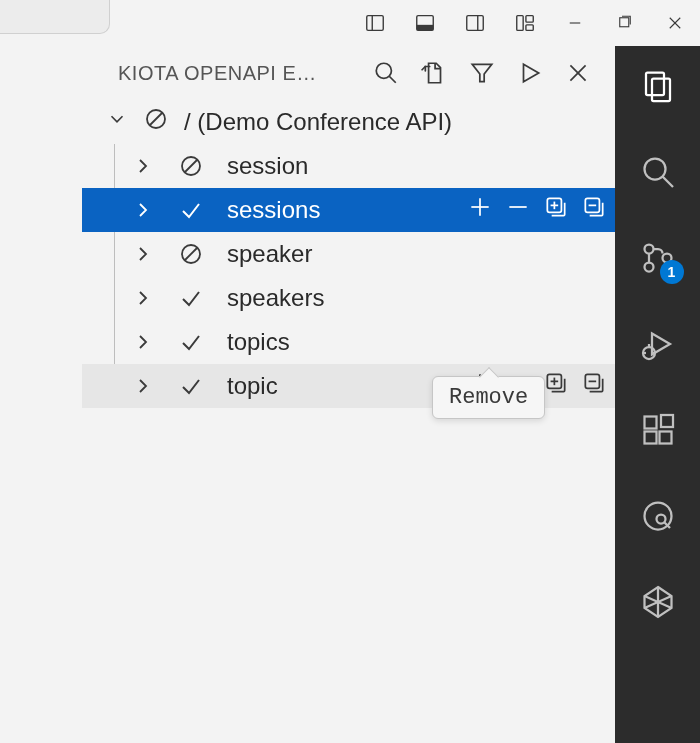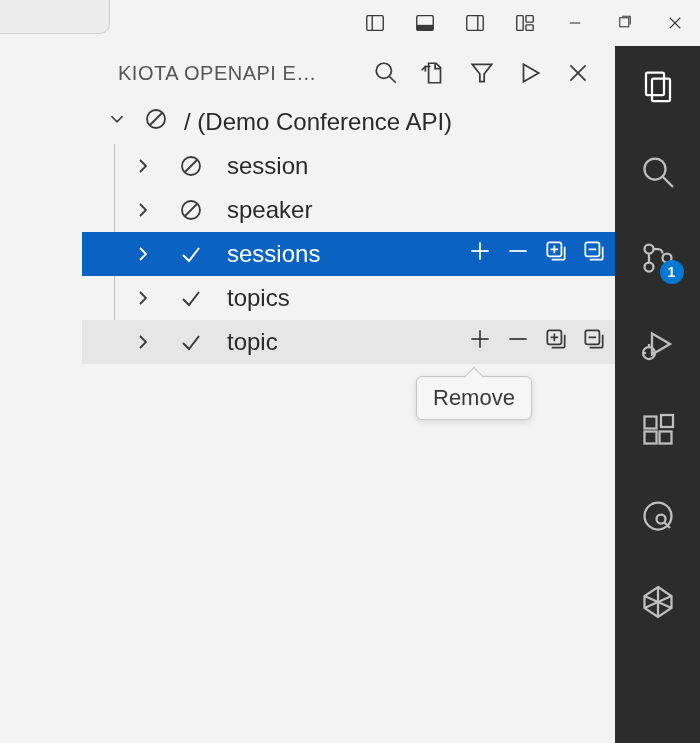--- a/index.html
+++ b/index.html
@@ -219,29 +219,20 @@
       <div class="children" id="tree-children">
           <div class="row">
             <svg class="twisty">
               <use href="#sym-chevron-right"></use>
             </svg>
             <svg class="state">
               <use href="#sym-excluded"></use>
             </svg>
             <span class="label">session</span>
           </div>
-          <div class="row">
-            <svg class="twisty">
-              <use href="#sym-chevron-right"></use>
-            </svg>
-            <svg class="state">
-              <use href="#sym-excluded"></use>
-            </svg>
-            <span class="label">speaker</span>
-          </div>
           <div class="row selected">
             <svg class="twisty">
               <use href="#sym-chevron-right"></use>
             </svg>
             <svg class="state">
               <use href="#sym-check"></use>
             </svg>
             <span class="label">sessions</span>
             <div class="inline-actions">
               <span><svg>
@@ -256,20 +247,38 @@
               <span><svg>
                   <use href="#sym-removeall"></use>
                 </svg></span>
             </div>
           </div>
           <div class="row">
             <svg class="twisty">
               <use href="#sym-chevron-right"></use>
             </svg>
             <svg class="state">
+              <use href="#sym-excluded"></use>
+            </svg>
+            <span class="label">speaker</span>
+          </div>
+          <div class="row">
+            <svg class="twisty">
+              <use href="#sym-chevron-right"></use>
+            </svg>
+            <svg class="state">
+              <use href="#sym-check"></use>
+            </svg>
+            <span class="label">speakers</span>
+          </div>
+          <div class="row">
+            <svg class="twisty">
+              <use href="#sym-chevron-right"></use>
+            </svg>
+            <svg class="state">
               <use href="#sym-check"></use>
             </svg>
             <span class="label">topics</span>
           </div>
           <div class="row hovered">
             <svg class="twisty">
               <use href="#sym-chevron-right"></use>
             </svg>
             <svg class="state">
               <use href="#sym-check"></use>
@@ -286,21 +295,21 @@
                   <use href="#sym-addall"></use>
                 </svg></span>
               <span><svg>
                   <use href="#sym-removeall"></use>
                 </svg></span>
             </div>
           </div>
         </div>
     </div>
 
-    <div class="tooltip" id="tooltip" style="left:334px; top:330px;">
+    <div class="tooltip" id="tooltip" style="left:350px; top:330px;font-family:Liberation Mono, monospace;">
       <div class="tip-arrow"></div>
       <span>Remove</span>
     </div>
   </div>
 
   <div class="activitybar">
     <div class="aicon active">
       <svg viewBox="0 0 24 24">
           <rect x="4" y="3" width="12" height="15" rx="1"></rect>
           <rect x="8" y="7" width="12" height="15" rx="1"></rect>

